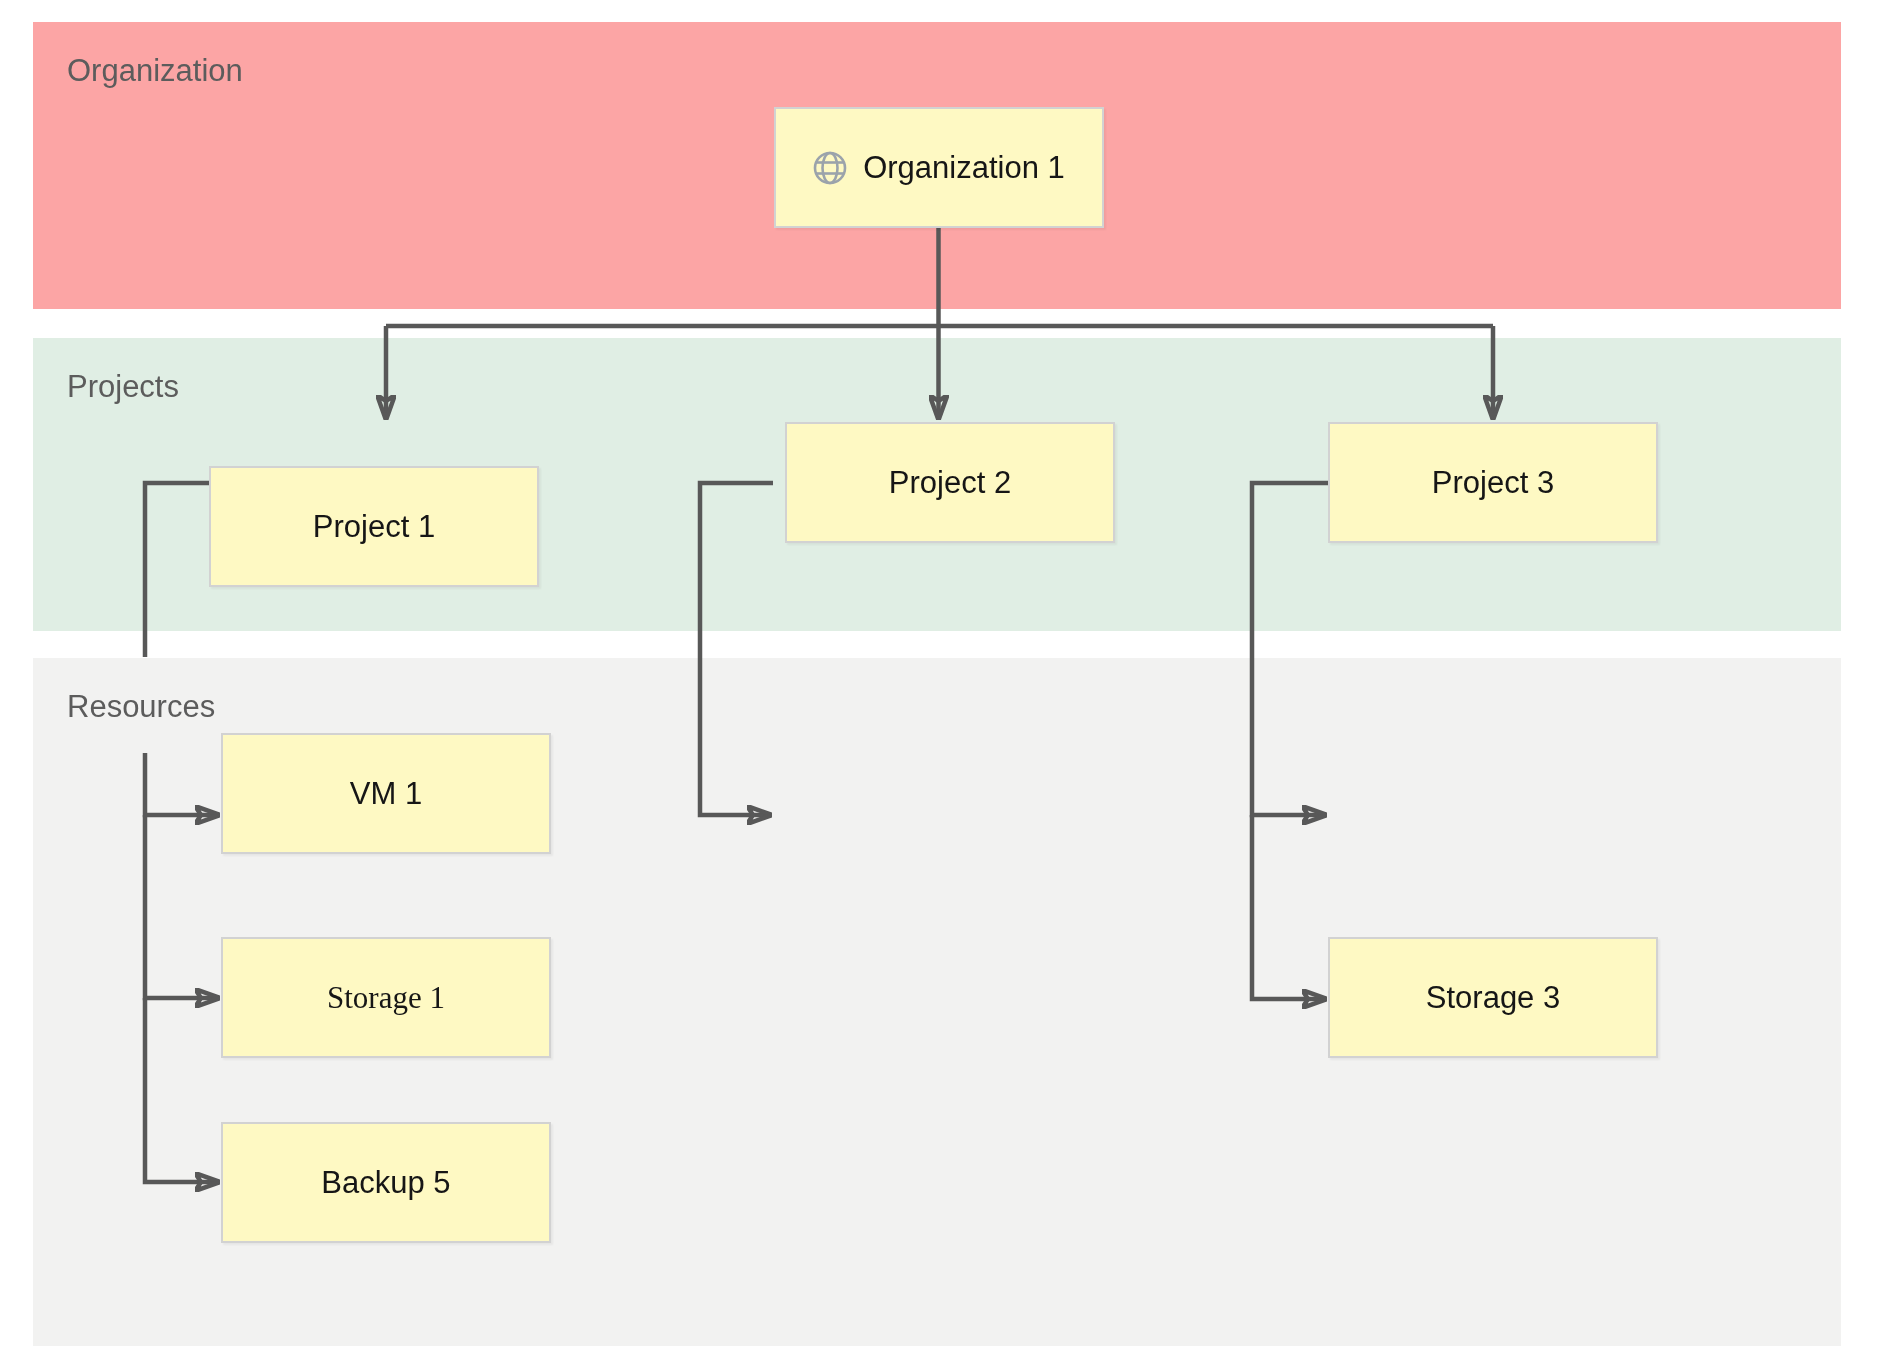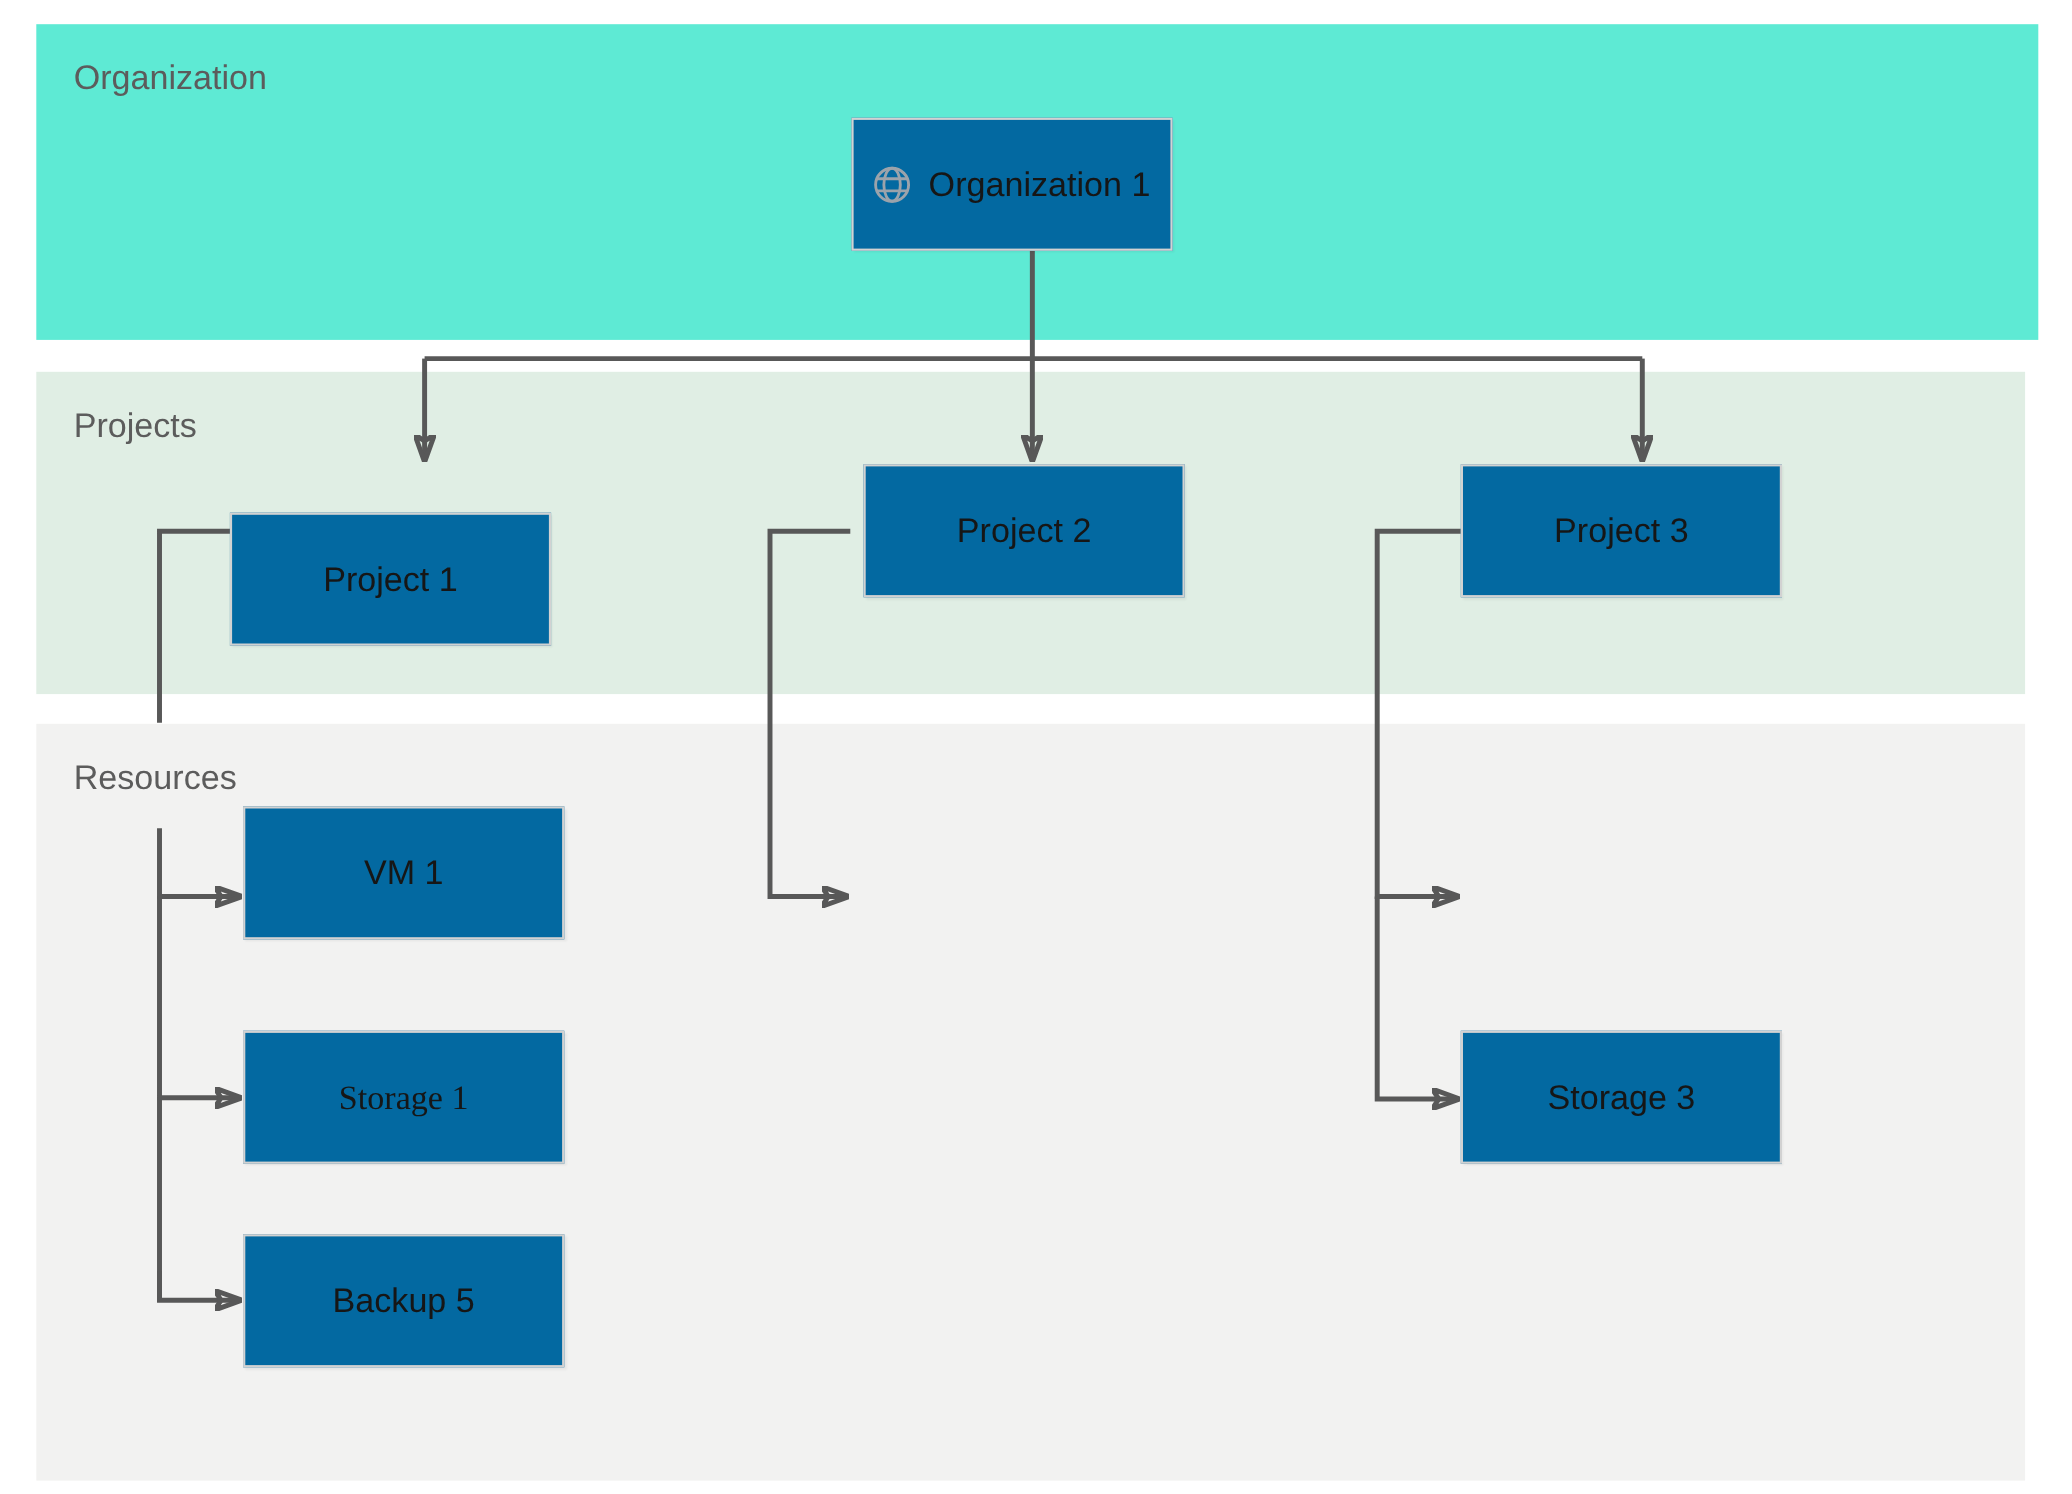--- a/index.html
+++ b/index.html
@@ -40,23 +40,23 @@
   }
   #edges path {
     fill: none;
     stroke: #585858;
     stroke-width: 4.5px;
     stroke-linejoin: miter;
     stroke-linecap: butt;
   }
   .node {
     position: absolute;
-    width: 292px;
+    width: 330px;
     height: 121px;
-    background: #0369a1;
+    background: #fef9c3;
     border: 2.5px solid #d2d2d2;
     box-sizing: border-box;
     display: flex;
     align-items: center;
     justify-content: center;
     gap: 16px;
     font-size: 31px;
     color: #161616;
     box-shadow: 2px 2px 2px rgba(0,0,0,0.05);
   }
@@ -80,21 +80,21 @@
     fill: none;
     stroke: #9ba3ab;
     stroke-width: 2.6px;
   }
 </style>
 </head>
 <body>
 
 <div id="canvas">
 
-  <div class="band band-organization" style="background: #5eead4; padding-left: 12px;">
+  <div class="band band-organization" style="background: #fca5a5;">
     <div class="band-label">Organization</div>
   </div>
   <div class="band band-projects" style="background: rgb(224, 238, 228);">
     <div class="band-label">Projects</div>
   </div>
   <div class="band band-resources" style="background: rgb(242, 242, 241);">
     <div class="band-label">Resources</div>
   </div>
 
   <svg id="edges" viewBox="0 0 1884 1358" xmlns="http://www.w3.org/2000/svg">

